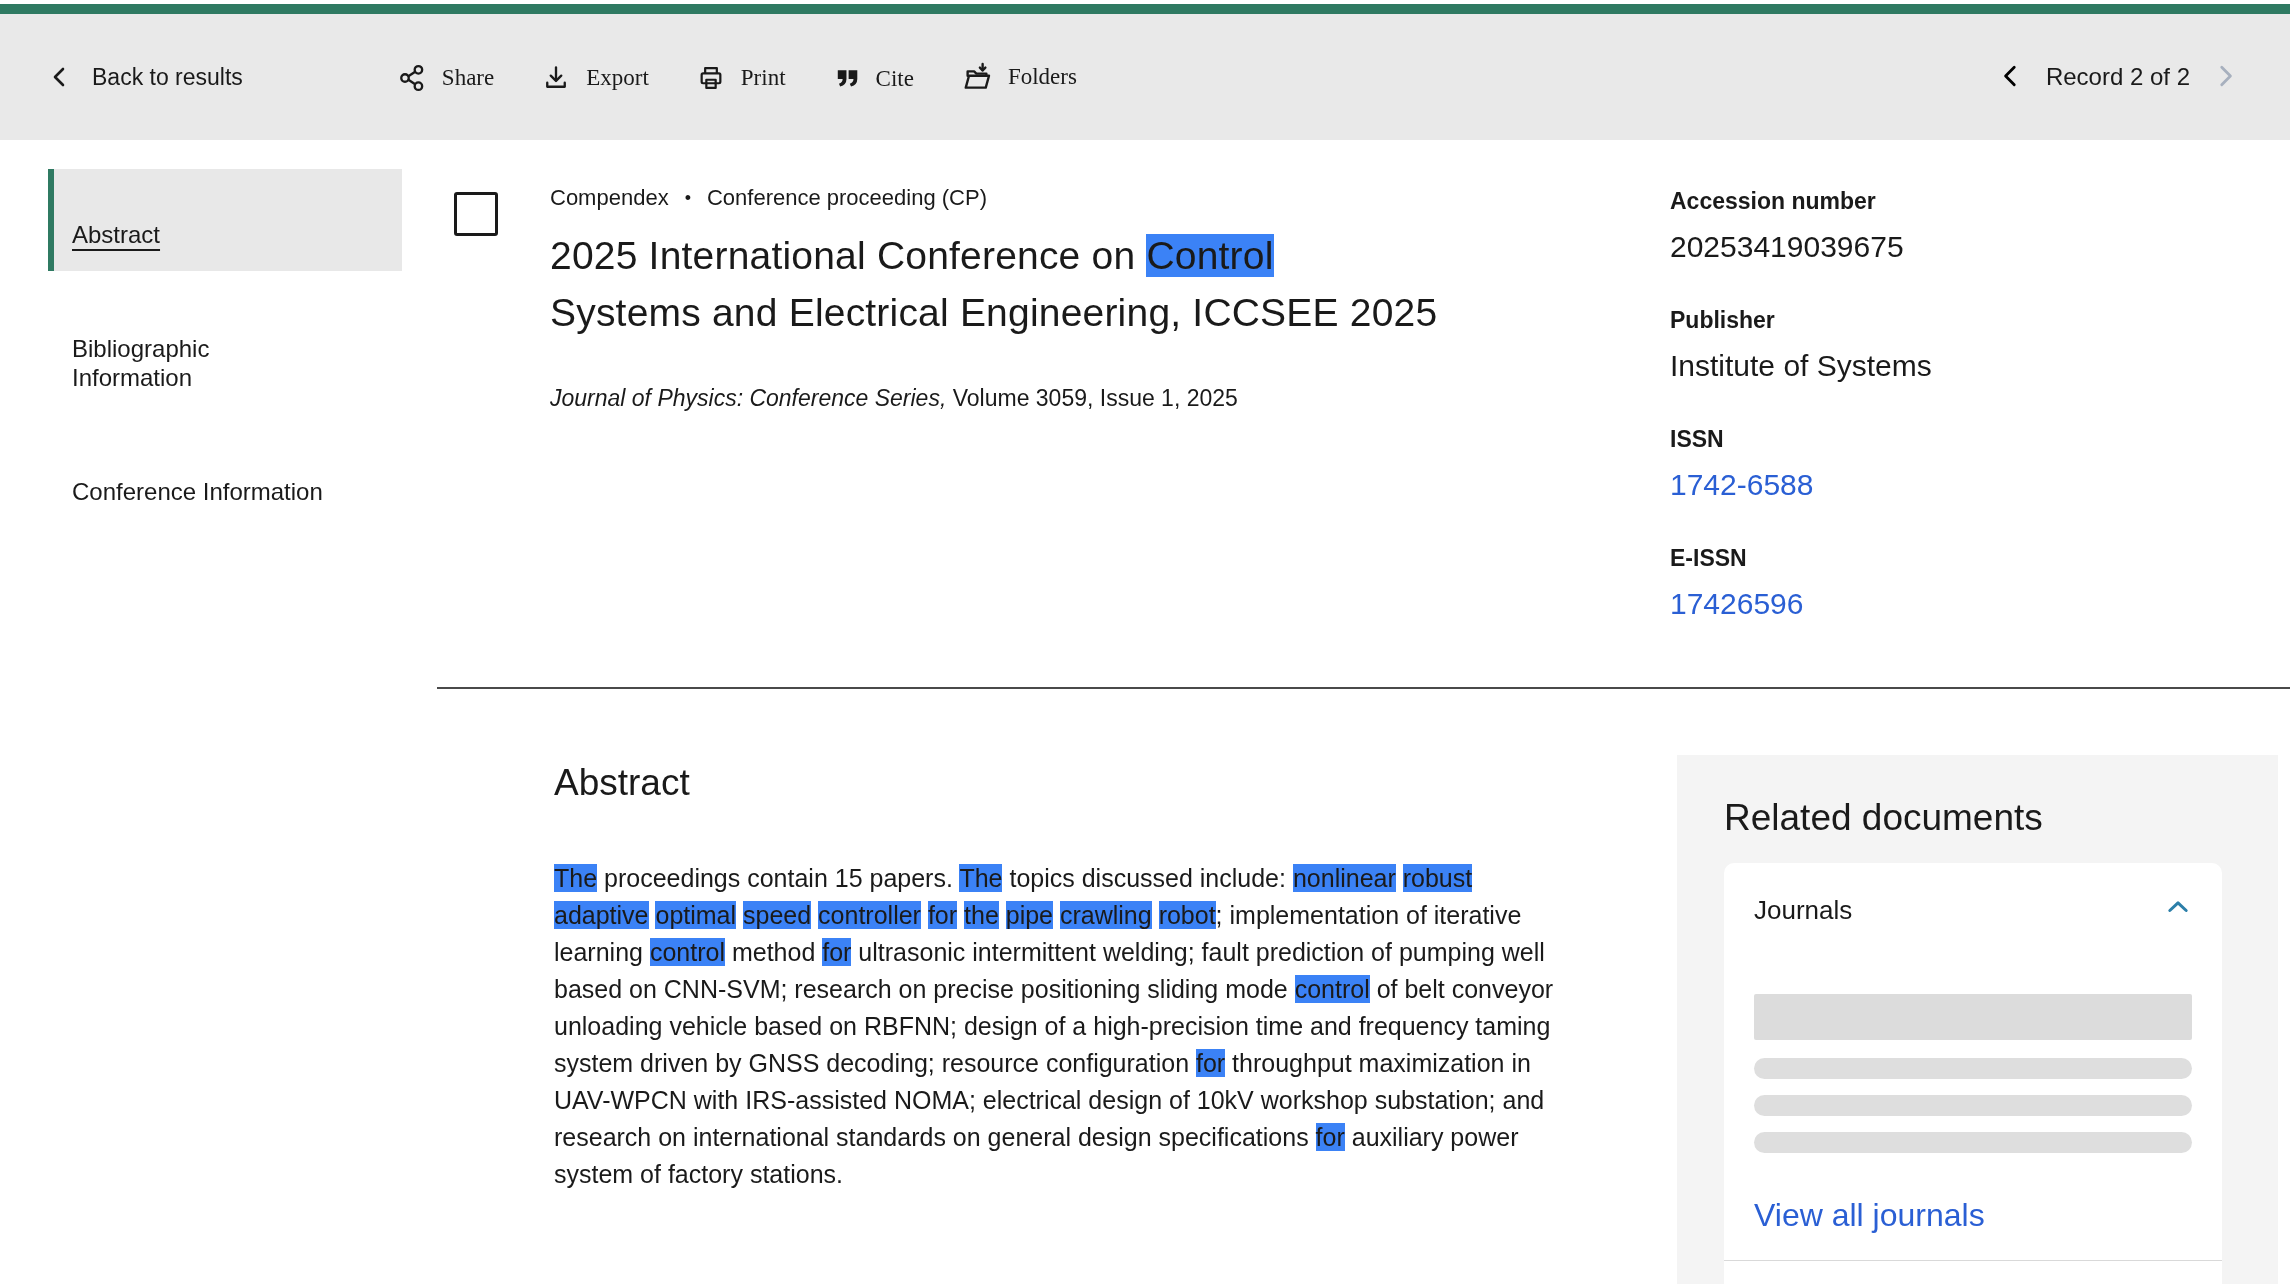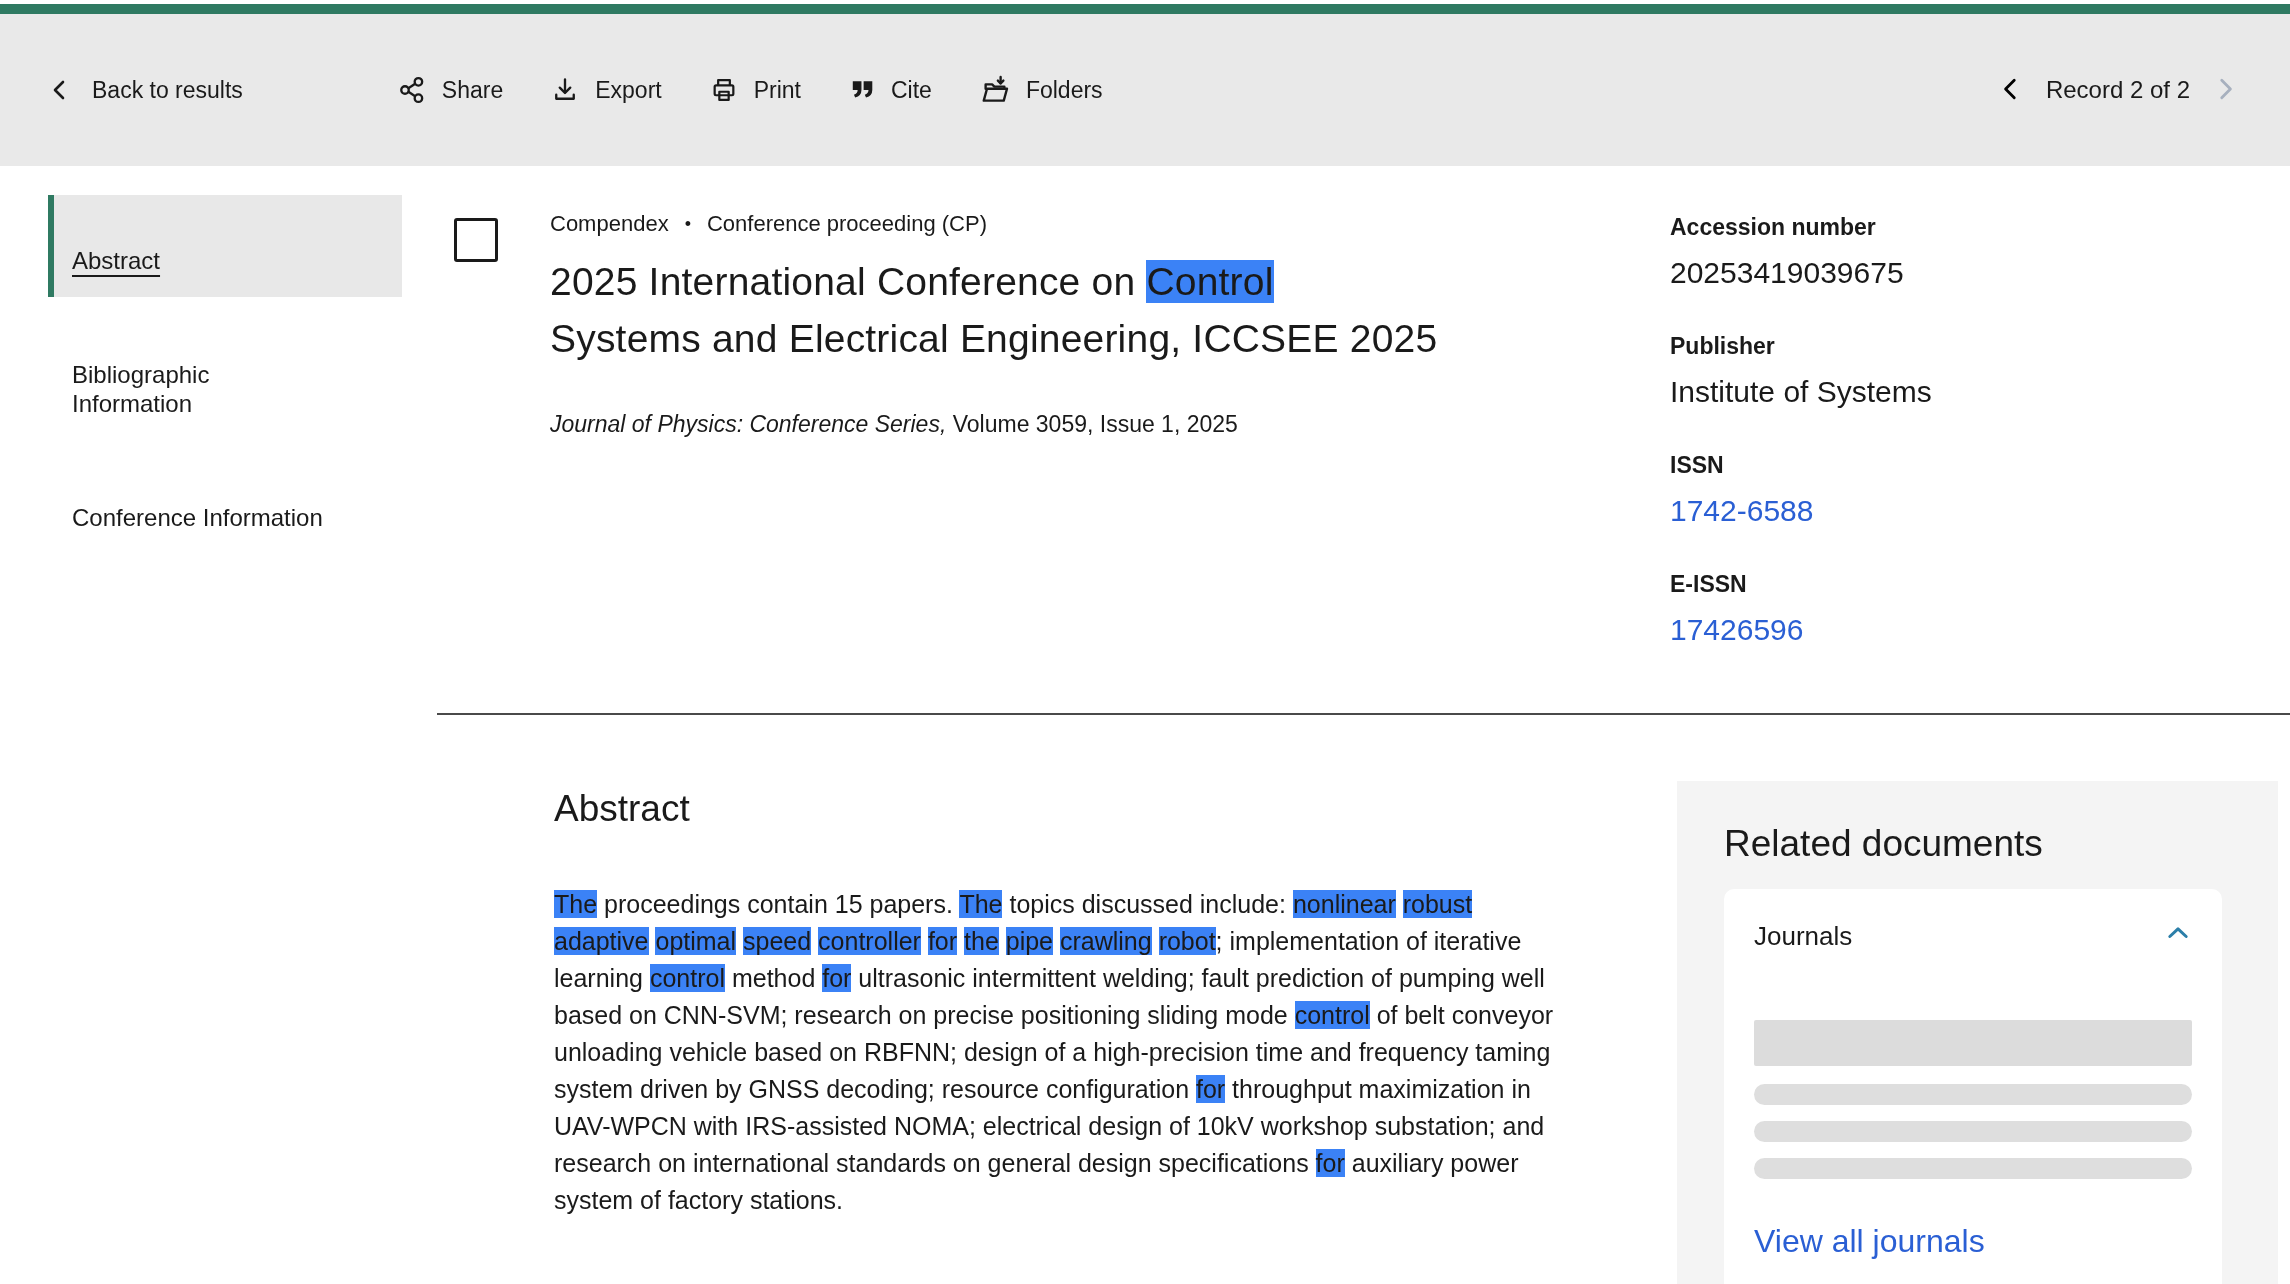--- a/index.html
+++ b/index.html
@@ -8,31 +8,31 @@
     width:2290px; height:1284px; overflow:hidden; position:relative;
     background:#ffffff; color:#1a1a1a;
     font-family:"Liberation Sans", sans-serif;
     -webkit-font-smoothing:antialiased;
   }
   .top-white { height:4px; background:#ffffff; }
   .accent-bar { height:10px; background:#2F7A62; }
 
   
   .toolbar {
-    height:152px; background:#E9E9E9;
+    height:126px; background:#E9E9E9;
     display:flex; align-items:center; padding:0 52px 0 48px;
   }
   .tb-btn {
     display:flex; align-items:center; gap:16px;
     background:none; border:none; font:inherit; color:#1a1a1a;
     font-size:23px; cursor:pointer; padding:0;
   }
   .tb-btn svg { display:block; }
   .back-group { display:flex; align-items:center; gap:20px; }
-  .toolbar-actions { display:flex; align-items:center; gap:48px; margin-left:155px; }
+  .toolbar-actions { display:flex; align-items:flex-end; gap:48px; margin-left:155px;font-family:Liberation Serif, serif; }
   .record-nav { margin-left:auto; display:flex; align-items:flex-start; gap:22px; font-size:24px; }
   .nav-chevron { background:none; border:none; padding:0; cursor:pointer; display:flex; }
   .nav-chevron.disabled { color:#A7B0BE; }
 
   
   .page { display:flex; align-items:flex-start; }
 
   .sidebar { width:354px; flex:none; margin:29px 0 0 48px; }
   .side-item {
     font-size:24px; line-height:29px; padding:22px 10px 22px 24px;

